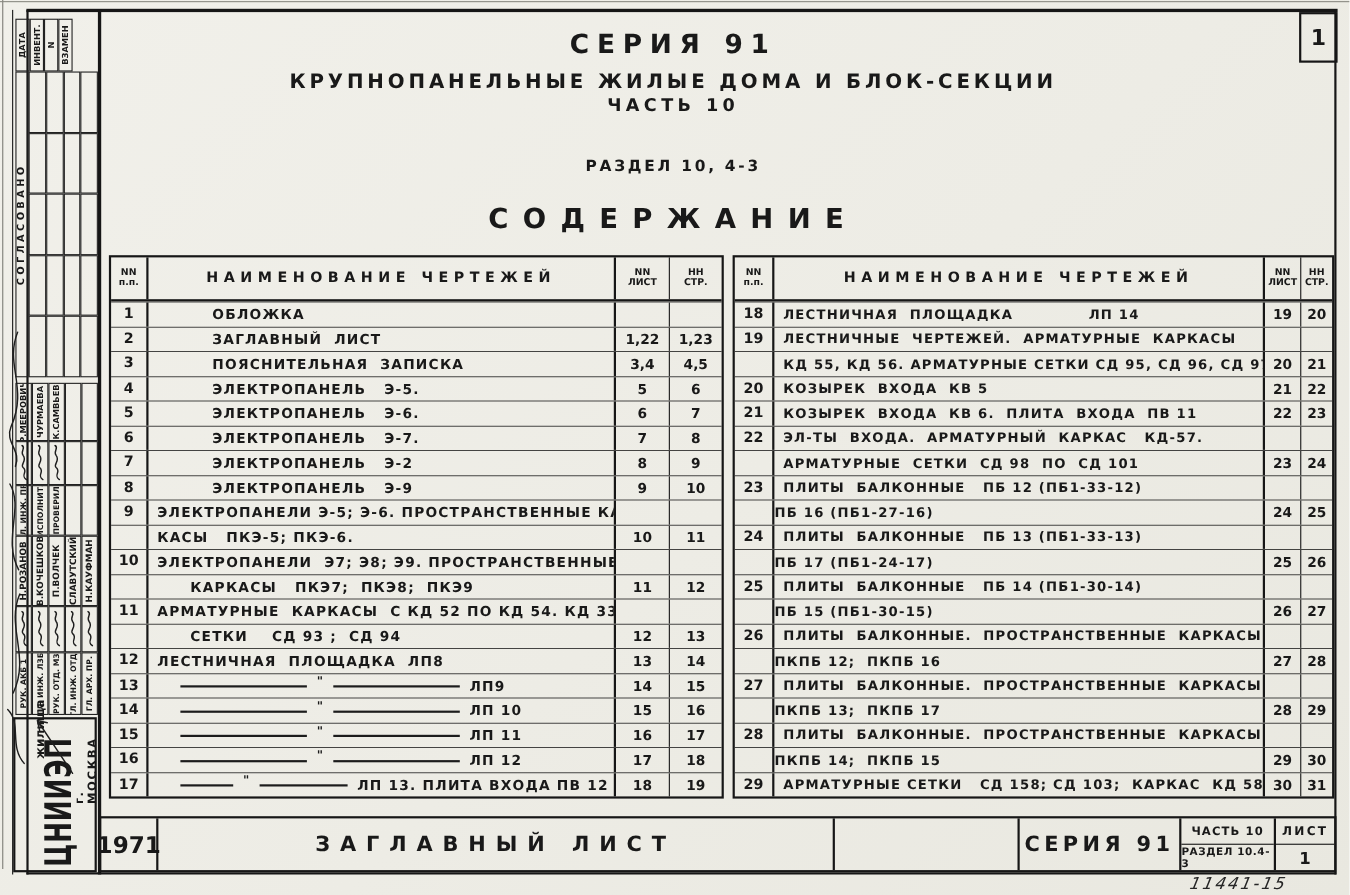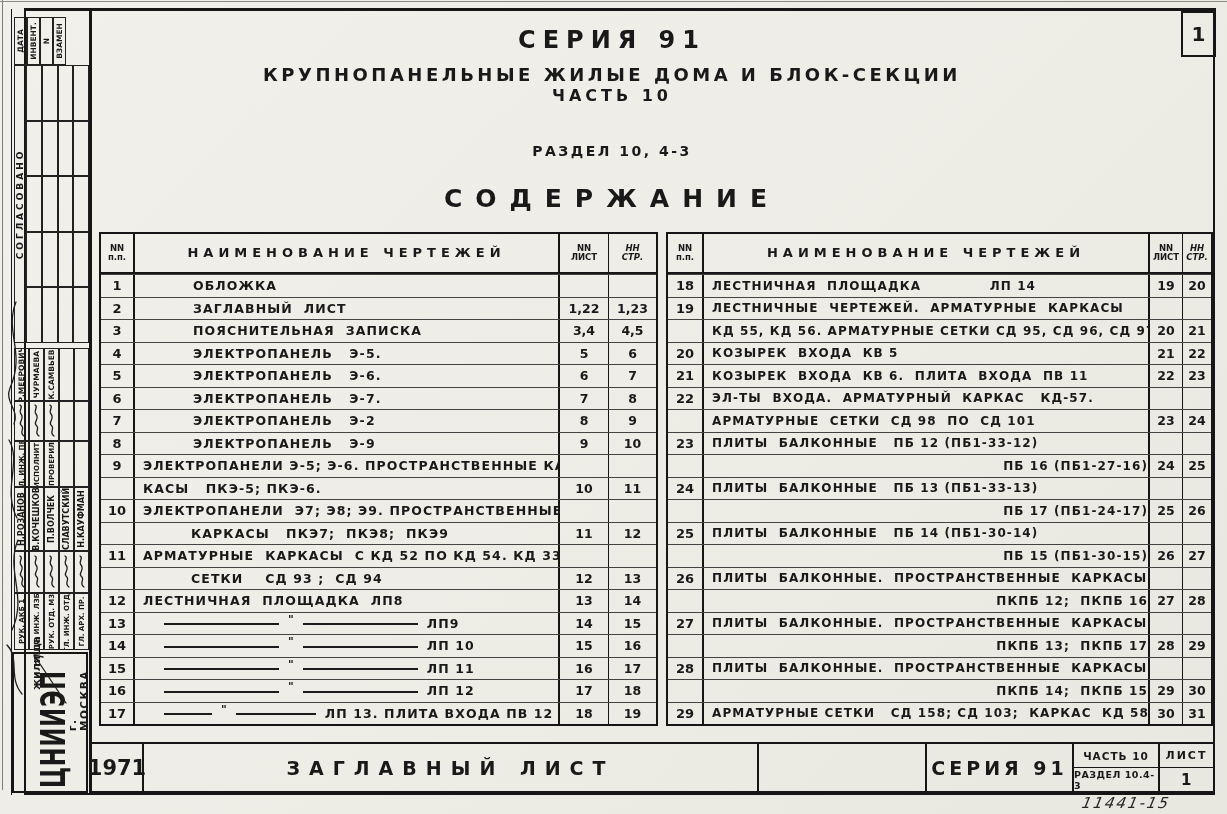--- a/index.html
+++ b/index.html
@@ -22,29 +22,29 @@
   .tline{display:flex;height:22.5px;box-sizing:border-box;border-top:1px solid rgba(25,25,25,.8);}
   .tline:first-of-type{border-top:none;}
   .c{box-sizing:border-box;display:flex;align-items:center;overflow:hidden;height:100%;}
   .c.num{justify-content:center;border-right:2px solid #161616;font-weight:700;font-size:13px;}
   .c.list{border-left:2px solid #161616;justify-content:center;font-weight:700;font-size:12.5px;}
   .c.str{border-left:1px solid #161616;justify-content:center;font-weight:700;font-size:12.5px;}
   .c.name{}
   .th{flex-direction:column;justify-content:center;line-height:1.05;text-align:center;}
   .th span{display:block;}
   .th.small span{font-size:8.5px;font-weight:700;}
-  .th.str span{font-style:italic;}
+  .th.str span{}
   .th.name{font-size:13px;font-weight:700;letter-spacing:5px;justify-content:center;}
   .nm{font-weight:700;white-space:pre;letter-spacing:1.1px;}
   #tableL .nm{font-size:12.5px;}
   #tableR .nm{font-size:12px;}
   .al0{padding-left:8px;}
   .al1{padding-left:58px;}
-  .al2{padding-left:56px;}
-  .alC{width:100%;text-align:right;padding-left:0;}
+  .al2{padding-left:38px;}
+  .alC{width:100%;text-align:left;padding-left:0;}
   .dsh{display:inline-block;border-bottom:2px solid #1c1c1c;height:2px;margin:0 9px;}
   .dq{font-size:11px;font-weight:700;position:relative;top:-4px;}
   
   .tblock{position:absolute;left:90px;top:742px;width:1125px;height:51px;border:2px solid #161616;
           box-sizing:border-box;display:flex;}
   .tb-cell{box-sizing:border-box;border-left:2px solid #161616;display:flex;align-items:center;
            justify-content:center;font-weight:700;height:100%;}
   .tb-cell:first-child{border-left:none;}
   .tb-year{width:50px;font-size:21px;letter-spacing:0px;}
   .tb-title{width:615px;font-size:19px;letter-spacing:9px;}

